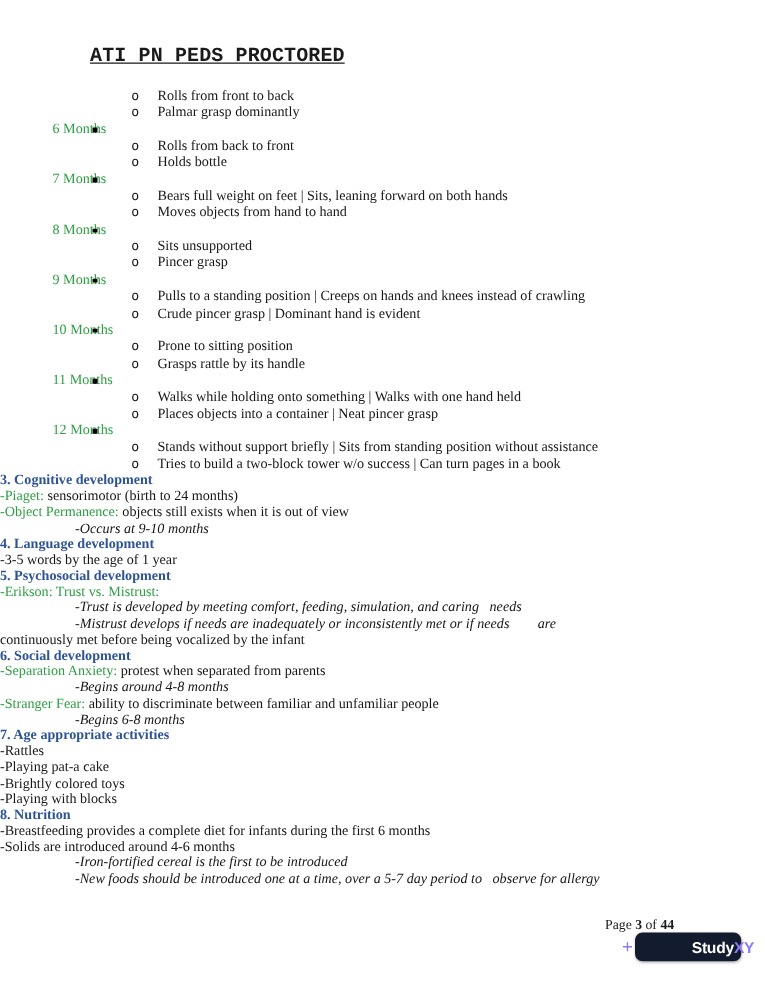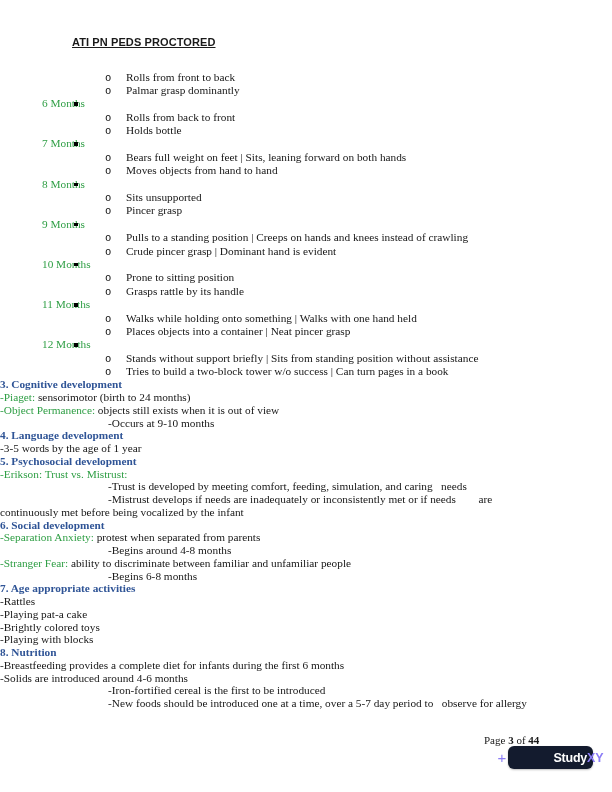--- a/index.html
+++ b/index.html
@@ -6,38 +6,38 @@
   body {
     width: 612px; height: 792px;
     background: #ffffff;
     position: relative;
     overflow: hidden;
     font-family: "Liberation Serif", serif;
     color: var(--body, #161616);
   }
   .doc-title {
     position: absolute; left: 72px; top: 36px;
-    font-family: Liberation Sans, sans-serif;
-    font-size: 11px; font-weight: bold;
+    font-family: Liberation Mono, monospace;
+    font-size: 16px; font-weight: bold;
     text-decoration: underline;
     color: #1a1a1a;
     letter-spacing: 0.1px;
   }
   .content {
     position: absolute; left: 0; top: 70.5px; width: 612px;
     font-size: 11.3px;
   }
   .line { position: relative; white-space: pre; }
   .line.month, .line.sub { height: 13.4px; line-height: 13.4px; }
   .line.heading, .line.plain, .line.indent, .line.mixed, .line.greenline {
     height: 12.75px; line-height: 12.75px;
   }
   .line.month   { padding-left: 42px; }
   .line.sub     { padding-left: 126px; }
-  .line.indent  { padding-left: 108px; }
+  .line.indent  { padding-left: 60px; font-style: italic; }
   .line.heading, .line.plain, .line.mixed, .line.greenline { }
   .line.heading { font-weight: bold; }
   .line.month .marker {
     position: absolute; left: 74px; top: 5px;
     width: 3.5px; height: 3.5px; background: #000;
   }
   .line.sub .marker {
     position: absolute; left: 105px; top: 0;
     font-family: "DejaVu Sans Mono", monospace;
     font-size: 10.5px; line-height: 13.4px; color: #111;

